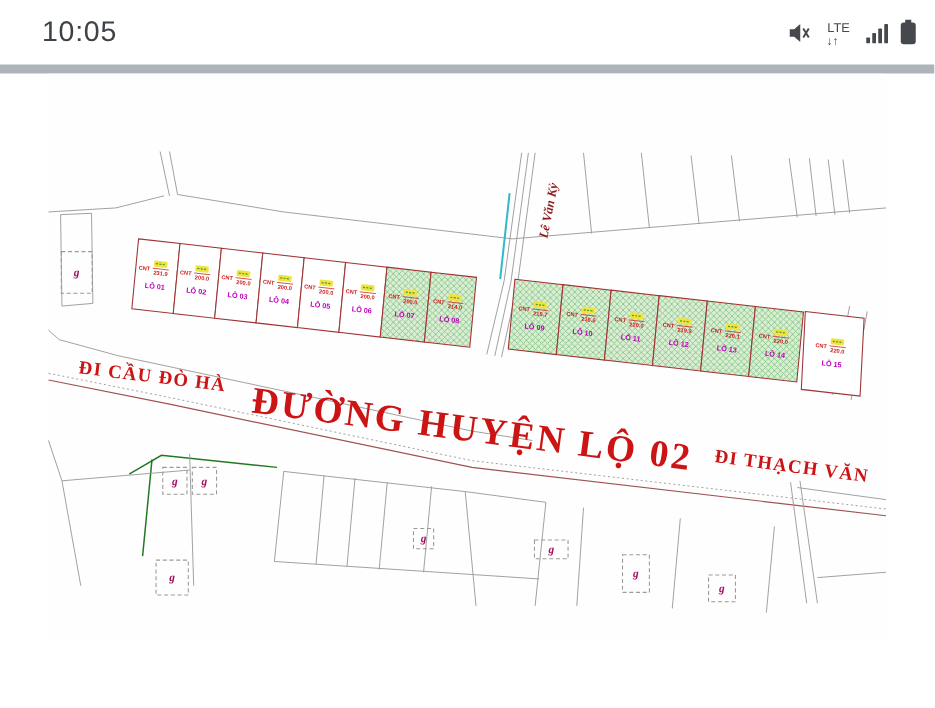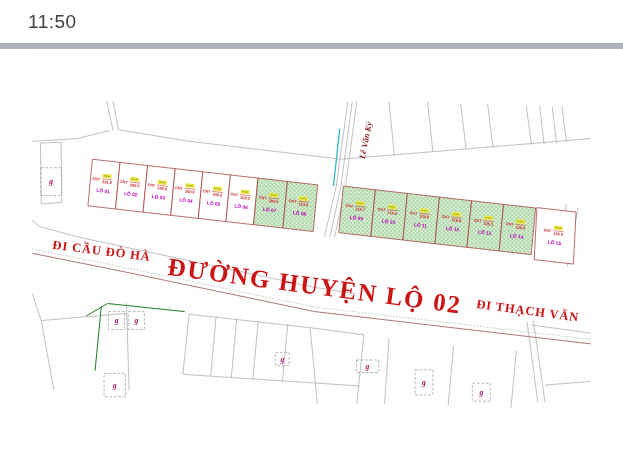--- a/index.html
+++ b/index.html
@@ -13,21 +13,41 @@
   .road-main{font-family:"Liberation Serif",serif;font-weight:bold;font-size:28px;fill:#cc1414;letter-spacing:2px;}
   .road-dir{font-family:"Liberation Serif",serif;font-weight:bold;font-size:14px;fill:#cc1414;letter-spacing:1px;}
   .street{font-family:"Liberation Serif",serif;font-weight:bold;font-style:italic;font-size:9.5px;fill:#8b1a1a;}
 </style>
 </head>
 <body>
 
 
 
 <div class="status-bar">
-  <span class="time">11:50</span>
+  <span class="time">10:05</span>
+  <div class="sb-icons">
+    <svg class="sbi" width="16" height="16" viewBox="0 0 16 16">
+      <path d="M1.5 5.5 H4.5 L8.5 2 V14 L4.5 10.5 H1.5 Z" fill="#45494d"></path>
+      <path d="M10.5 5 L14.2 11 M14.2 5 L10.5 11" stroke="#45494d" stroke-width="1.3" fill="none"></path>
+    </svg>
+    <svg class="sbi" width="22" height="18" viewBox="0 0 22 18">
+      <text x="11" y="8" text-anchor="middle" font-size="8.5" fill="#45494d">LTE</text>
+      <text x="7" y="17" text-anchor="middle" font-size="8" fill="#45494d">↓↑</text>
+    </svg>
+    <svg class="sbi" width="16" height="14" viewBox="0 0 16 14">
+      <rect x="0.5" y="10" width="2.5" height="4" rx="0.5" fill="#45494d"></rect>
+      <rect x="4.5" y="7" width="2.5" height="7" rx="0.5" fill="#45494d"></rect>
+      <rect x="8.5" y="4" width="2.5" height="10" rx="0.5" fill="#45494d"></rect>
+      <rect x="12.5" y="1" width="2.5" height="13" rx="0.5" fill="#45494d"></rect>
+    </svg>
+    <svg class="sbi" width="11" height="17" viewBox="0 0 11 17">
+      <rect x="3.5" y="0" width="4" height="2.5" fill="#45494d"></rect>
+      <rect x="0.5" y="2" width="10" height="14.5" rx="2" fill="#45494d"></rect>
+    </svg>
+  </div>
 </div>
 <div class="divider"></div>
 
 <svg id="map-svg" width="623" height="423" viewBox="0 49 623 472">
   <defs>
     <pattern id="hatch" width="4.5" height="4.5" patternUnits="userSpaceOnUse">
       <rect width="4.5" height="4.5" fill="#d9eed3"></rect>
       <path d="M0 0L4.5 4.5 M4.5 0L0 4.5" stroke="#84bf84" stroke-width="0.6"></path>
     </pattern>
   </defs>

